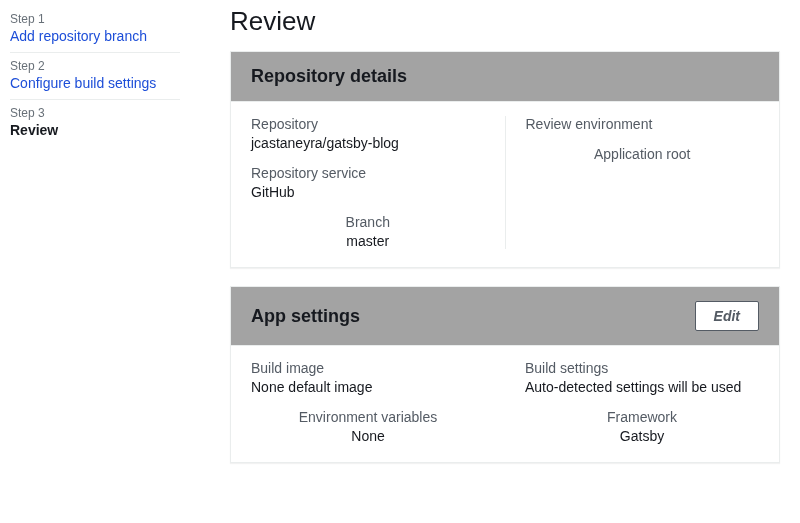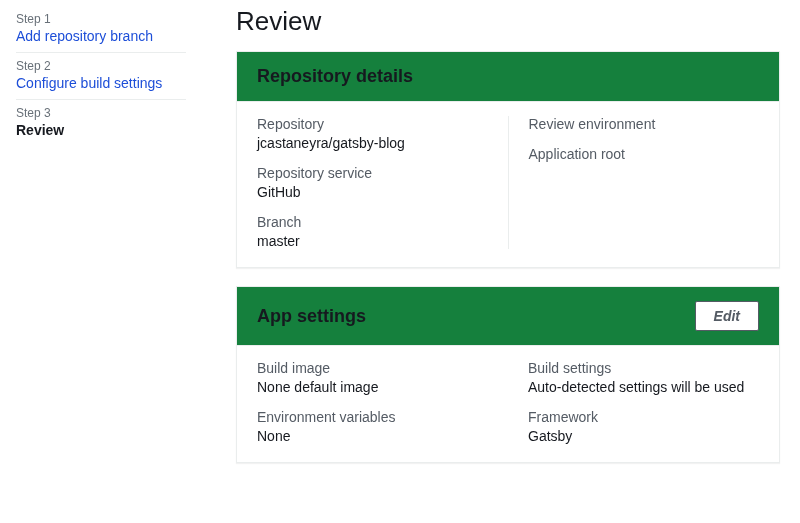--- a/index.html
+++ b/index.html
@@ -5,21 +5,21 @@
   * { box-sizing: border-box; margin: 0; padding: 0; }
   body {
     font-family: "Amazon Ember", "Helvetica Neue", Arial, sans-serif;
     font-size: 14px;
     color: #16191f;
     background: #ffffff;
     width: 800px;
     height: 523px;
     overflow: hidden;
   }
-  .layout { display: flex; width: 100%; height: 100%; padding-left: 6px; }
+  .layout { display: flex; width: 100%; height: 100%; }
   .sidebar {
     width: 200px;
     padding: 12px 20px 12px 10px;
     flex-shrink: 0;
   }
   .step-block { padding: 6px 0 8px 0; border-top: 1px solid #eaeded; }
   .step-block:first-child { border-top: none; padding-top: 0; }
   .step-label { font-size: 12px; color: #687078; margin-bottom: 2px; }
   .step-link { font-size: 14px; color: #1d4ed8; cursor: pointer; }
   .step-current { font-size: 14px; color: #16191f; font-weight: 700; }
@@ -39,30 +39,30 @@
     background: #ffffff;
     box-shadow: 0 1px 1px rgba(0,0,0,0.05);
     margin-bottom: 18px;
   }
   .panel-header {
     display: flex;
     justify-content: space-between;
     align-items: center;
     padding: 14px 20px;
     border-bottom: 1px solid #eaeded;
-    background: #15803d;
+    background: #a3a3a3;
   }
   .panel-title { font-size: 18px; font-weight: 700; }
   .panel-body { padding: 14px 20px 18px 20px; }
   .cols { display: flex; }
   .col { flex: 1; }
   .col.left { border-right: 1px solid #eaeded; padding-right: 20px; }
   .col.right { padding-left: 20px; }
   .field { margin-bottom: 14px; }
-  .field:last-child { margin-bottom: 0; }
+  .field:last-child { margin-bottom: 0; text-align: center; }
   .field-label { font-size: 14px; color: #545b64; margin-bottom: 3px; }
   .field-value { font-size: 14px; color: #16191f; }
   .btn {
     display: inline-flex;
     align-items: center;
     justify-content: center;
     font-size: 14px;
     font-weight: 700;
     padding: 6px 18px;
     border-radius: 2px;

